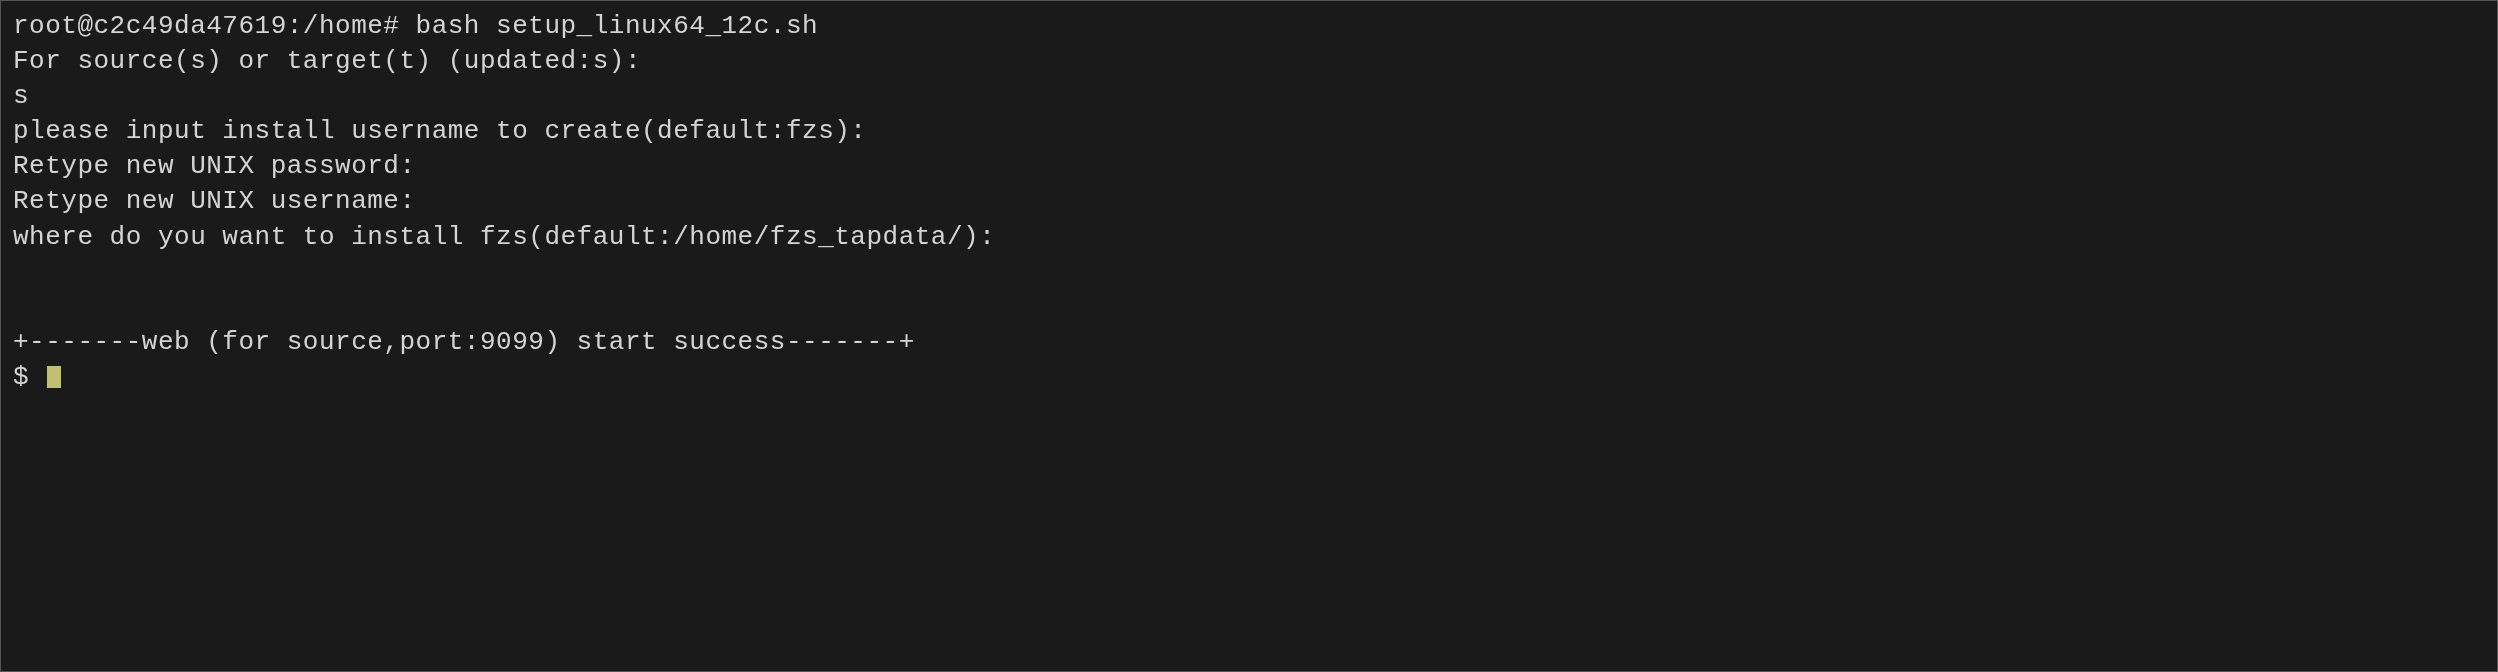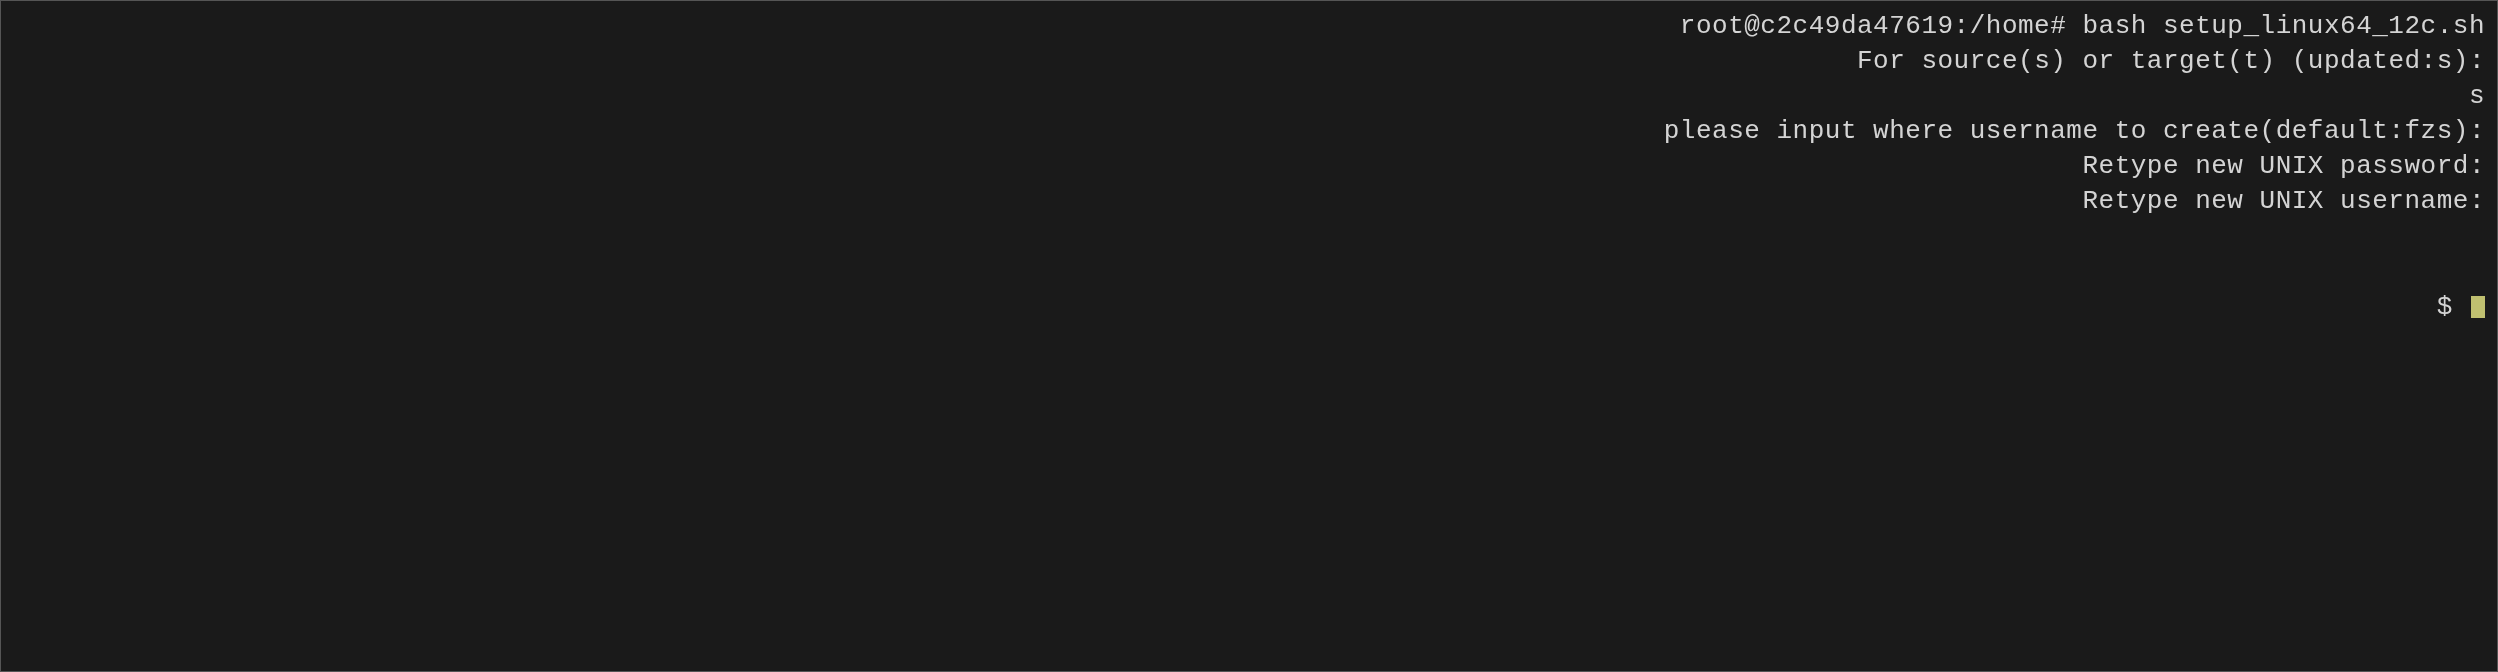--- a/index.html
+++ b/index.html
@@ -14,40 +14,41 @@
       font-size: 26px;
       padding: 8px 12px;
       line-height: 1.35;
       border: 1px solid #555;
       min-height: 672px;
       width: 2498px;
       letter-spacing: 0.5px;
     }
     .terminal-line {
       white-space: pre;
-      text-align: right;
     }
     .cursor {
       display: inline-block;
       width: 14px;
       height: 22px;
       background-color: #c0c070;
       vertical-align: middle;
       margin-left: 2px;
     }
     .blank-line {
       height: 1.35em;
     }
   </style>
 </head>
 <body>
 
 <div>
   <div class="terminal-line">root@c2c49da47619:/home# bash setup_linux64_12c.sh</div>
   <div class="terminal-line">For source(s) or target(t) (updated:s):</div>
   <div class="terminal-line">s</div>
-  <div class="terminal-line">please input where username to create(default:fzs):</div>
+  <div class="terminal-line">please input install username to create(default:fzs):</div>
   <div class="terminal-line">Retype new UNIX password:</div>
   <div class="terminal-line">Retype new UNIX username:</div>
+  <div class="terminal-line">where do you want to install fzs(default:/home/fzs_tapdata/):</div>
   <div class="blank-line"></div>
   <div class="blank-line"></div>
+  <div class="terminal-line">+-------web (for source,port:9099) start success-------+</div>
   <div class="terminal-line"><span>$ </span><span class="cursor"></span></div>
 </div>
 
 </body></html>

